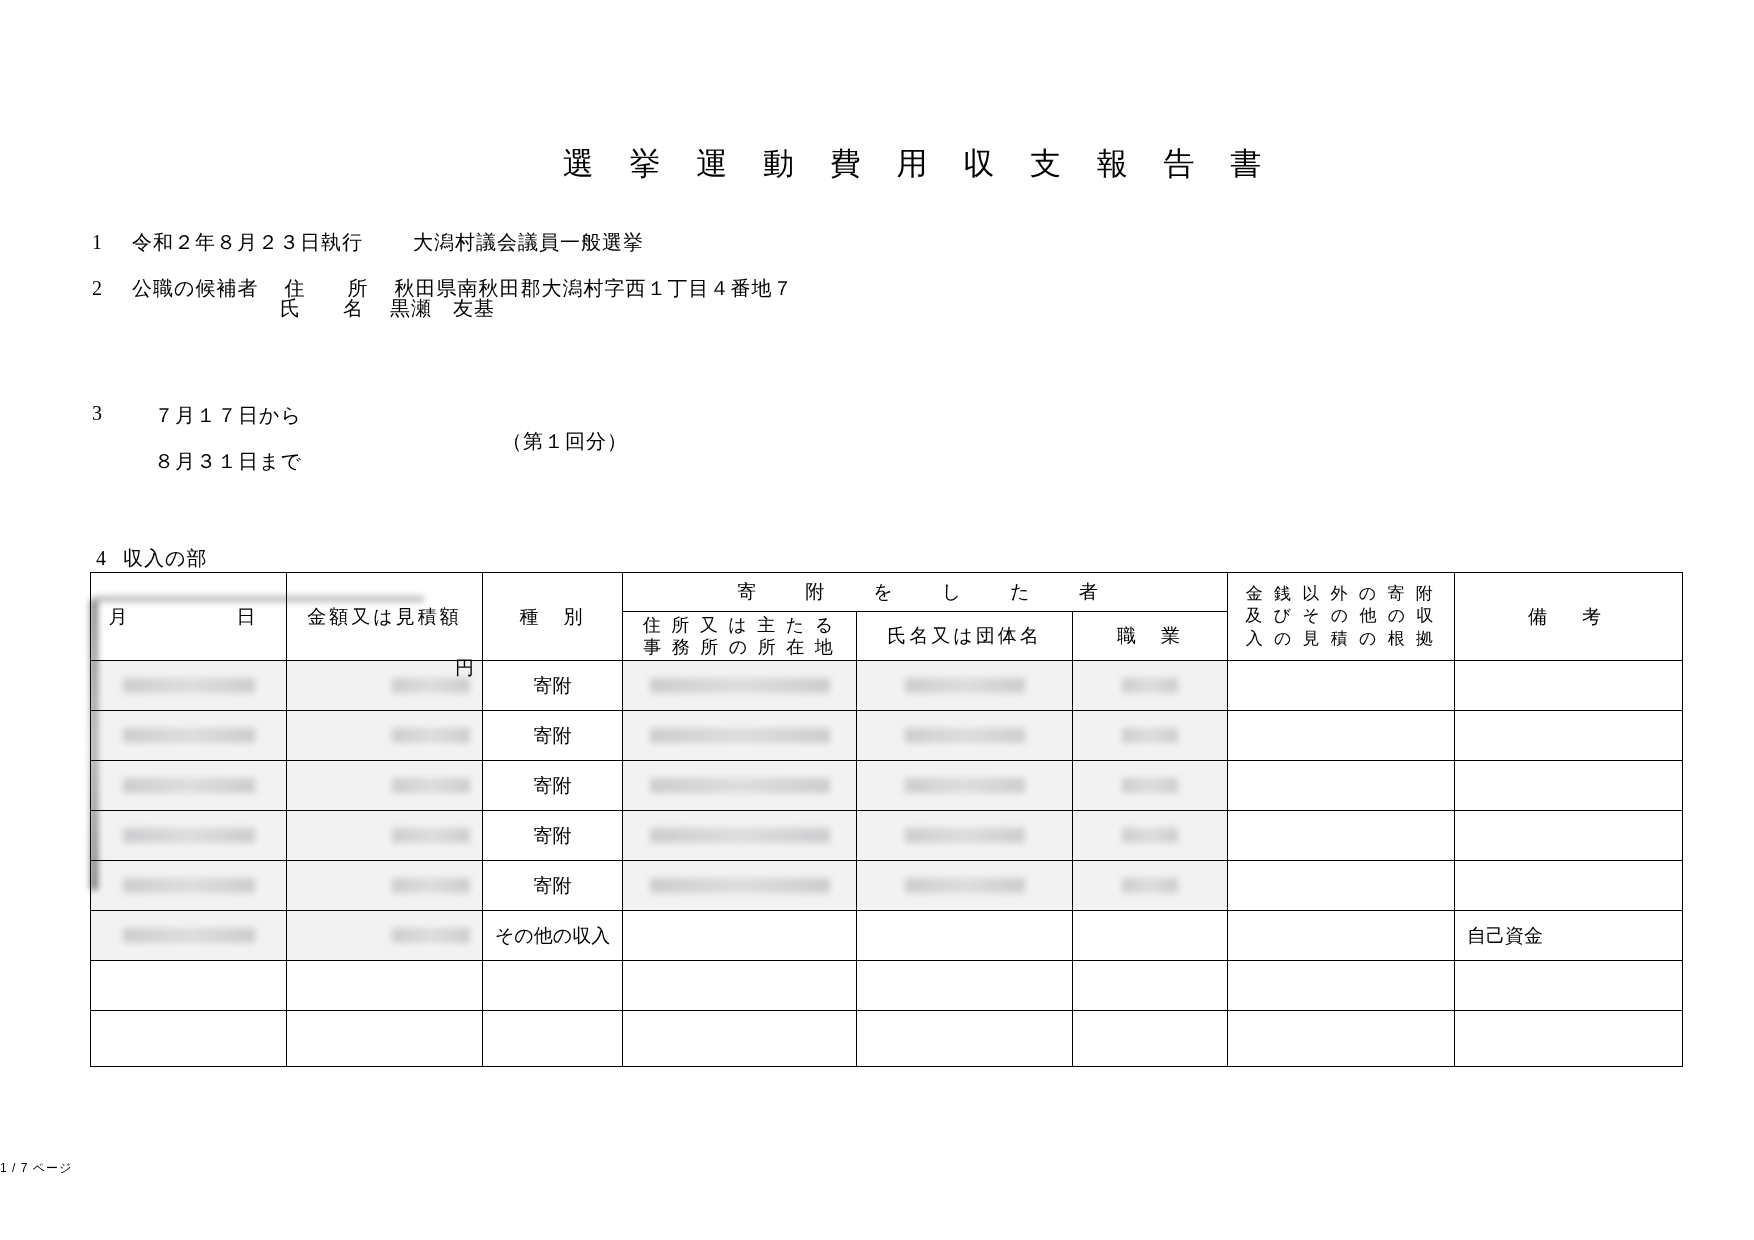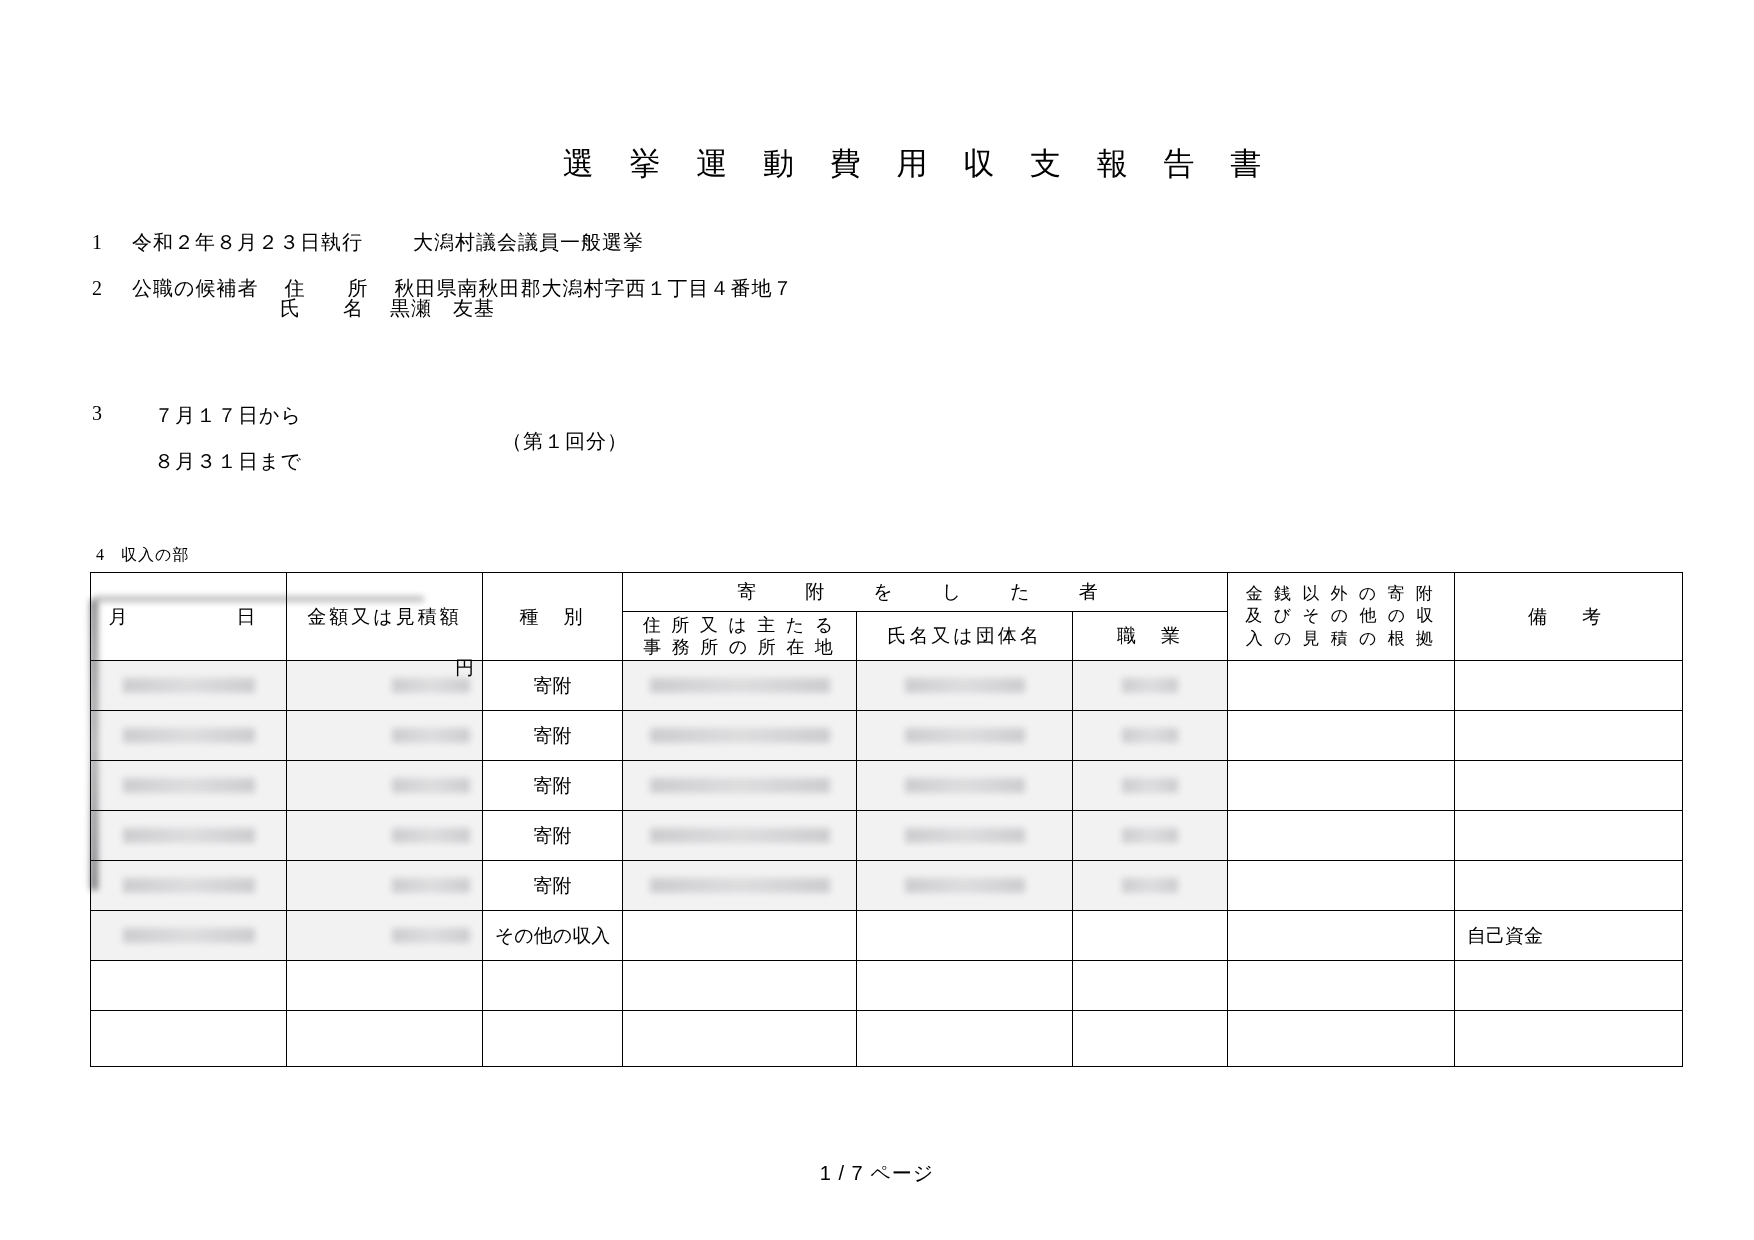--- a/index.html
+++ b/index.html
@@ -101,21 +101,21 @@
     top: 28px;
     letter-spacing: 1px;
     white-space: nowrap;
   }
 
   
   .section-label {
     position: absolute;
     left: 96px;
     top: 545px;
-    font-size: 16px;
+    font-size: 20px;
     letter-spacing: 1px;
   }
   .section-label .snum {
     margin-right: 16px;
   }
 
   
   .table-wrap {
     position: absolute;
     left: 90px;
@@ -215,22 +215,22 @@
     left: 455px;
     top: 655px;
     font-size: 19px;
   }
 
   .footer-page {
     position: absolute;
     left: 0;
     top: 1160px;
     width: 1754px;
-    text-align: center;
-    font-size: 20px;
+    text-align: left;
+    font-size: 12px;
     font-family: "Liberation Sans", sans-serif;
     letter-spacing: 1px;
   }
 </style>
 </head>
 <body>
 
 <div class="page">
 
   <div class="doc-title">選 挙 運 動 費 用 収 支 報 告 書</div>

